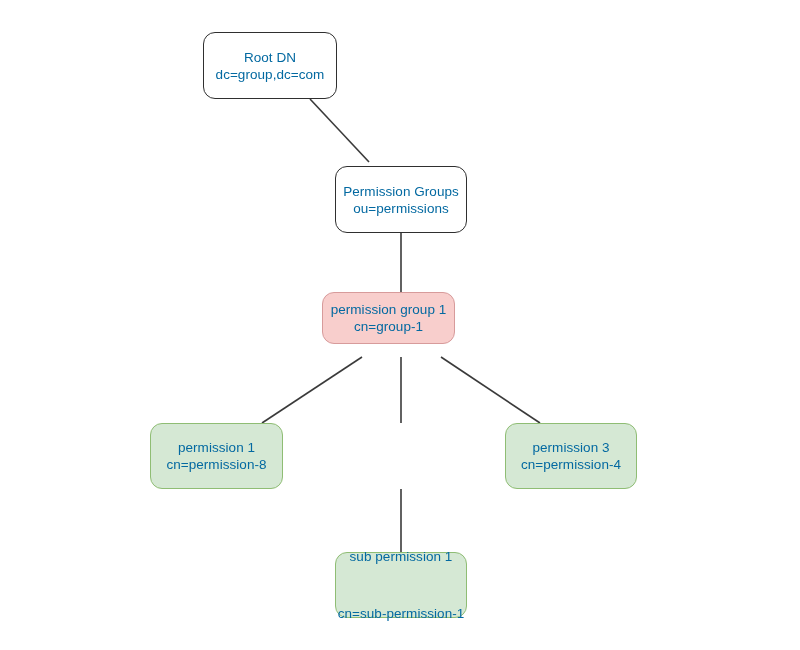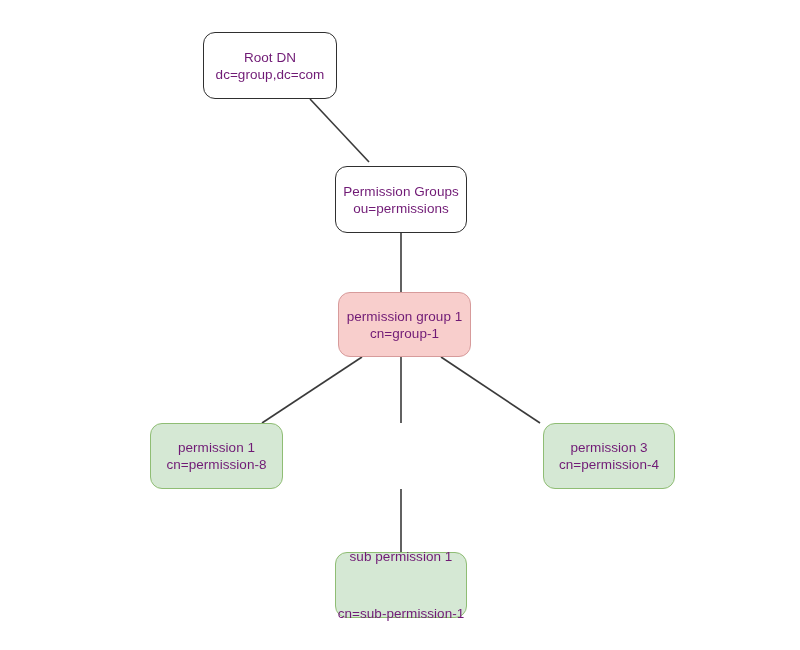--- a/index.html
+++ b/index.html
@@ -31,21 +31,21 @@
     position: absolute;
     box-sizing: border-box;
     border-radius: 12px;
     border: 1.4px solid #2f2f2f;
     background: #ffffff;
     display: flex;
     flex-direction: column;
     align-items: center;
     justify-content: center;
     text-align: center;
-    color: #701a75;
+    color: #0369a1;
     font-size: 13.5px;
     line-height: 17px;
     letter-spacing: 0.05px;
     z-index: 2;
   }
   .node .line {
     display: block;
     white-space: nowrap;
   }
   .node.fill-pink {
@@ -53,24 +53,24 @@
     border-color: #d79b9b;
   }
   .node.fill-green {
     background: #d5e8d4;
     border-color: #8fbd74;
   }
 
   
   #node-root-dn            { left: 203px; top: 32px;  width: 134px; height: 67px; }
   #node-permission-groups  { left: 335px; top: 166px; width: 132px; height: 67px; }
-  #node-permission-group-1 { left: 338px; top: 292px; width: 133px; height: 65px; }
+  #node-permission-group-1 { left: 322px; top: 292px; width: 133px; height: 52px; }
   #node-permission-1       { left: 150px; top: 423px; width: 133px; height: 66px; }
   #node-permission-2       { left: 335px; top: 423px; width: 132px; height: 66px; }
-  #node-permission-3       { left: 543px; top: 423px; width: 132px; height: 66px; }
+  #node-permission-3       { left: 505px; top: 423px; width: 132px; height: 66px; }
   #node-sub-permission-1   { left: 335px; top: 552px; width: 132px; height: 66px; gap: 40px; }
 </style>
 </head>
 <body>
 
 <div id="canvas">
 
   <svg id="edges" viewBox="0 0 800 650" width="800" height="650" xmlns="http://www.w3.org/2000/svg">
     <g stroke="#3a3a3a" stroke-width="1.6" fill="none" stroke-linecap="butt">
       <line x1="310" y1="99" x2="369" y2="162"></line>

